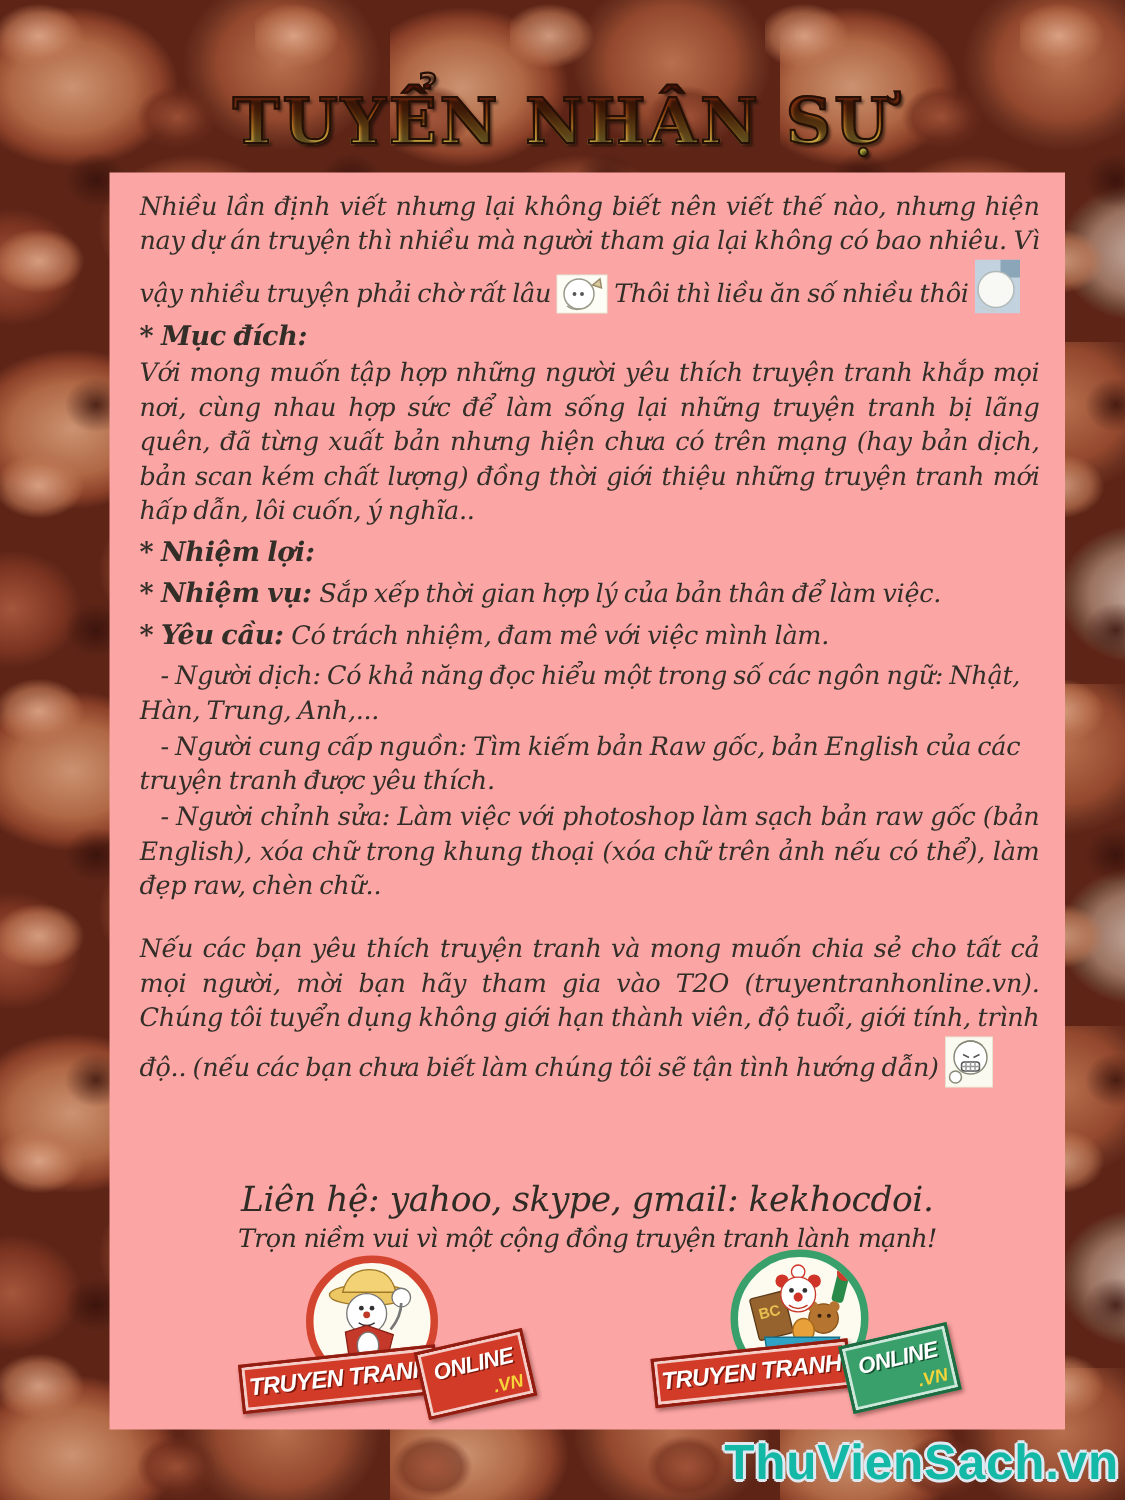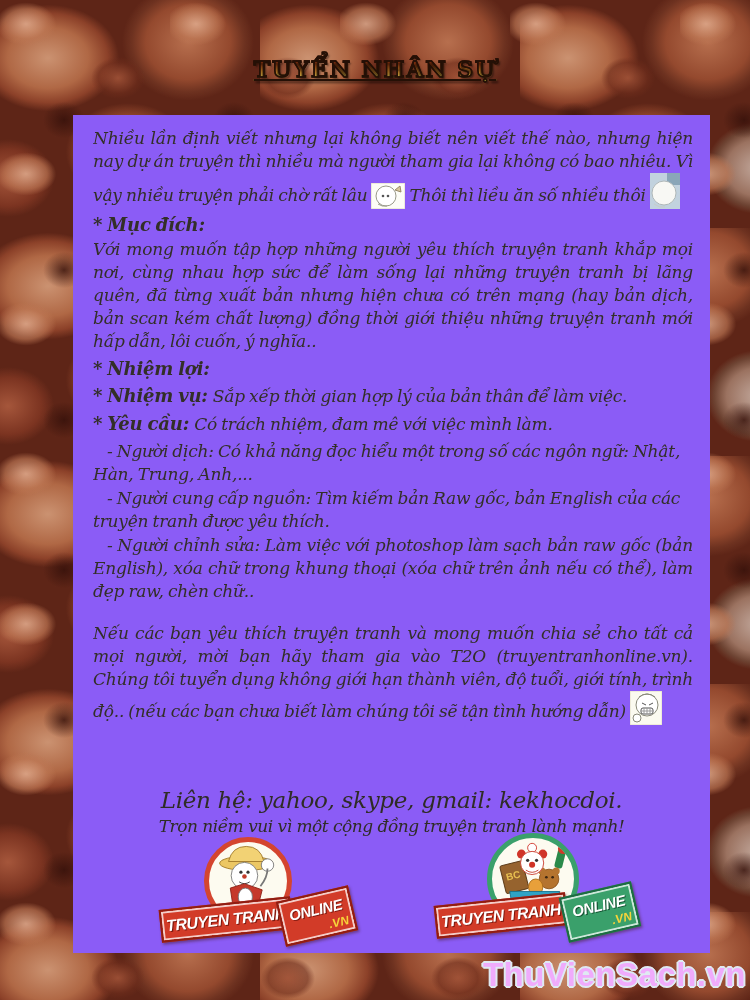--- a/index.html
+++ b/index.html
@@ -14,32 +14,31 @@
       radial-gradient(ellipse 30px 26px at 64px 120px, rgba(52,16,10,.8) 0%, rgba(52,16,10,0) 70%),
       radial-gradient(ellipse 96px 72px at 48px 58px, #cb9271 0%, #b06845 42%, #8c4129 62%, rgba(46,15,9,0) 74%),
       radial-gradient(ellipse 88px 78px at 188px 42px, #b76f4e 0%, #94492e 48%, #6e3220 64%, rgba(40,13,8,0) 75%),
       radial-gradient(ellipse 84px 66px at 128px 152px, #c27a55 0%, #9a4c30 50%, rgba(44,14,9,0) 74%),
       radial-gradient(ellipse 70px 62px at 238px 168px, #c2a89c 0%, #9b7260 45%, #6e4433 62%, rgba(40,16,10,0) 74%),
       radial-gradient(ellipse 64px 54px at 8px 178px, #a5563b 0%, #7c3421 52%, rgba(38,12,8,0) 72%);
     background-size:170px 150px,170px 150px,170px 150px,260px 228px,260px 228px,260px 228px,260px 228px,260px 228px;
   }
   .title{
     position:absolute;top:56px;left:0;width:100%;text-align:center;
-    font-weight:bold;font-size:22px;letter-spacing:2px;
+    font-weight:bold;font-size:42px;letter-spacing:2px;
     color:#c8942e;
     background-image:linear-gradient(#55100a 0%,#8a3a10 35%,#c8862a 62%,#d8c050 84%,#8a9030 100%);
     -webkit-background-clip:text;background-clip:text;
     -webkit-text-fill-color:transparent;
     -webkit-text-stroke:1.5px #241006;
     text-shadow:2px 2px 2px rgba(0,0,0,.55);
-    text-decoration:underline;
   }
   .panel{
     position:absolute;left:73px;top:115px;width:637px;height:838px;
-    background:#8b5cf6;
+    background:#fca5a5;
   }
   .text-flow{
     position:absolute;top:10px;left:20px;right:17px;height:660px;overflow:hidden;
     font-style:italic;font-size:17px;line-height:23px;color:#332f28;
     letter-spacing:-0.2px;word-spacing:-1px;
   }
   .para{margin:2px 0;text-align:justify}
   .plain{text-align:left}
   .heading{font-weight:bold;font-size:18px;margin:4px 0 1px}
   .inline-item{margin:4px 0}
@@ -88,21 +87,21 @@
     font-size:12px;color:#f6d43a;
   }
   .book-label{
     position:absolute;left:14px;top:32px;
     font-family:"Liberation Sans",sans-serif;font-weight:bold;font-size:10px;
     color:#e8c050;transform:rotate(-14deg);
   }
   .watermark{
     position:absolute;right:4px;bottom:6px;
     font-family:"Liberation Sans",sans-serif;font-weight:bold;
-    font-size:33px;letter-spacing:.5px;color:#f0abfc;
+    font-size:33px;letter-spacing:.5px;color:#14b8a6;
     text-shadow:-2px 0 0 #dfe9f2,2px 0 0 #dfe9f2,0 -2px 0 #dfe9f2,0 2px 0 #dfe9f2,
       -1px -1px 0 #dfe9f2,1px 1px 0 #dfe9f2,-1px 1px 0 #dfe9f2,1px -1px 0 #dfe9f2;
   }
 </style>
 </head>
 <body>
 
 <h1 class="title">TUYỂN NHÂN SỰ</h1>
 
 <div class="panel">

